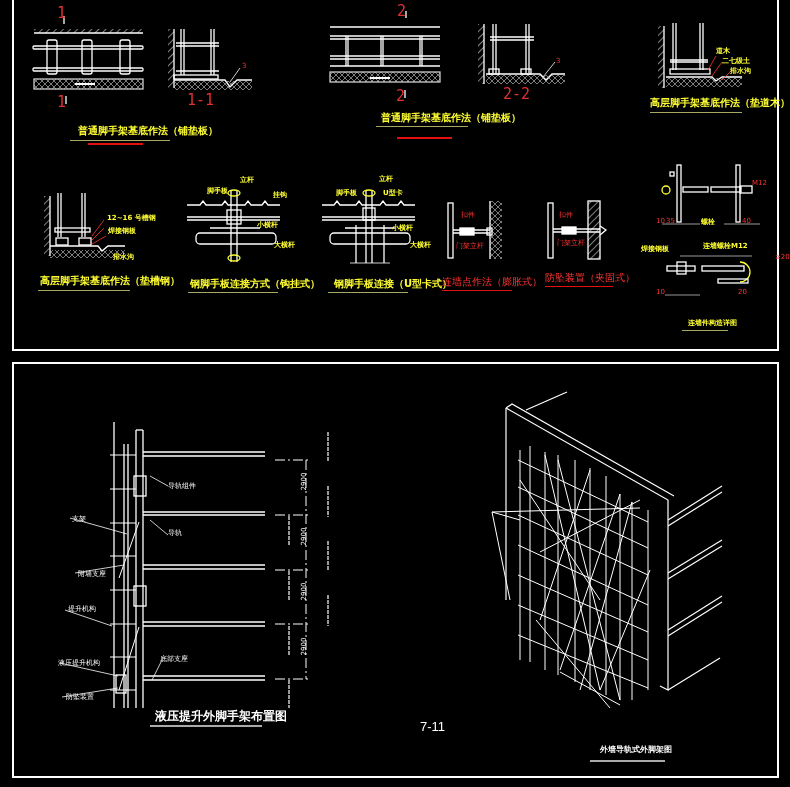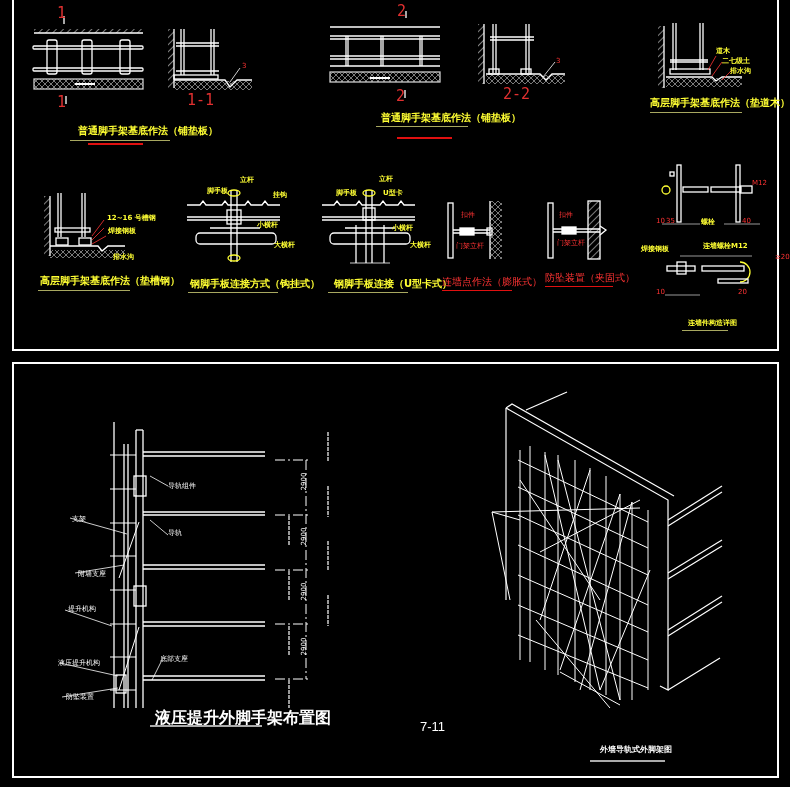--- a/index.html
+++ b/index.html
@@ -387,19 +387,19 @@
 <div class="lbl w s" style="left:68px;top:606px;">提升机构</div>
 <div class="lbl w s" style="left:58px;top:660px;">液压提升机构</div>
 <div class="lbl w s" style="left:160px;top:656px;">底部支座</div>
 <div class="lbl w s" style="left:66px;top:694px;">防坠装置</div>
 
 <div class="lbl w s" style="left:296px;top:478px;transform:rotate(-90deg);">2900</div>
 <div class="lbl w s" style="left:296px;top:533px;transform:rotate(-90deg);">2900</div>
 <div class="lbl w s" style="left:296px;top:588px;transform:rotate(-90deg);">2900</div>
 <div class="lbl w s" style="left:296px;top:643px;transform:rotate(-90deg);">2900</div>
 
-<div class="lbl w" style="left:155px;top:710px;font-size:16px;font-weight:bold;">液压提升外脚手架布置图</div>
+<div class="lbl w" style="left:155px;top:710px;font-size:12px;font-weight:bold;">液压提升外脚手架布置图</div>
 <div class="cap-line" style="left:150px;top:725px;width:112px;background:#aaa;"></div>
 
 <div class="lbl w" style="left:420px;top:720px;font-size:13px;font-family:Liberation Sans, sans-serif;">7-11</div>
 
 <div class="lbl w s" style="left:600px;top:746px;font-weight:bold;font-size:8px;">外墙导轨式外脚架图</div>
 <div class="cap-line" style="left:590px;top:760px;width:75px;background:#aaa;"></div>
 
 </body></html>

